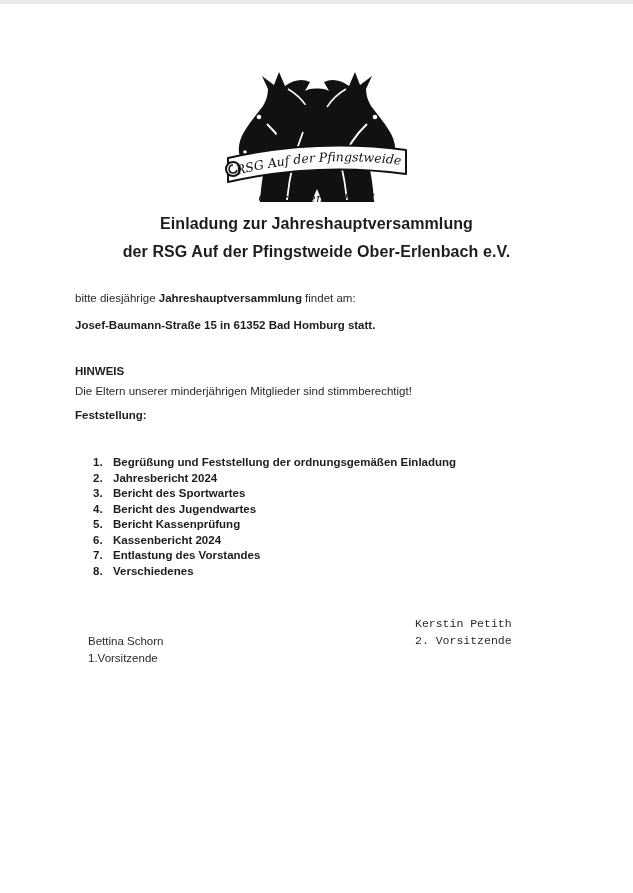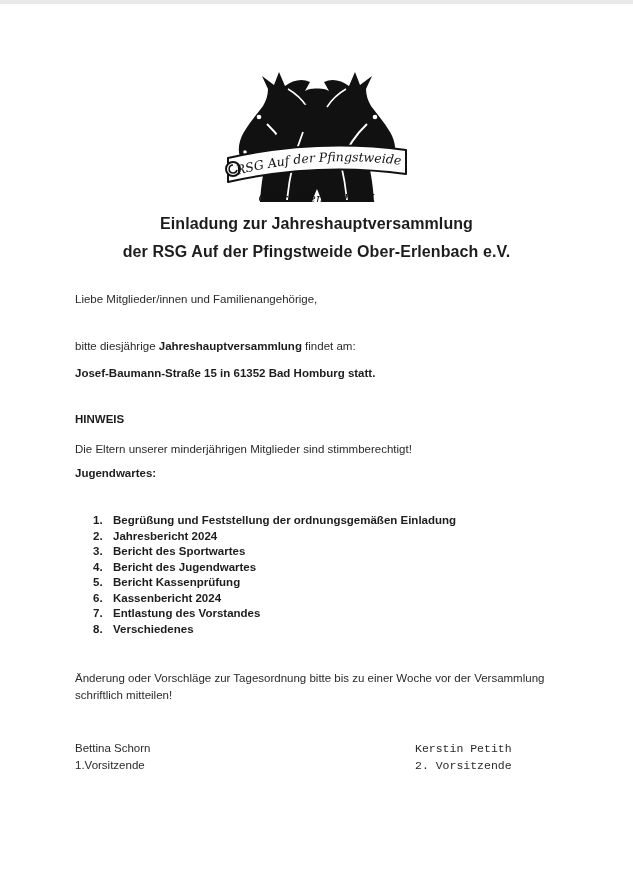--- a/index.html
+++ b/index.html
@@ -56,21 +56,21 @@
   .event-address {
     margin-top: 12px;
     font-weight: bold;
     color: #1d1d1d;
   }
   .notice-heading {
     margin-top: 31px;
     font-weight: bold;
     color: #1d1d1d;
   }
-  .notice-text { margin-top: 15px; }
+  .notice-text { margin-top: 5px; }
   .agenda-heading {
     margin-top: 9px;
     font-weight: bold;
     color: #1d1d1d;
   }
   .agenda-list {
     margin-top: 32px;
     list-style: none;
     font-weight: bold;
     color: #1d1d1d;
@@ -84,21 +84,21 @@
     width: 20px;
   }
   .closing { margin-top: 33px; line-height: 17px; }
   .signatures {
     position: relative;
     margin-top: 36px;
     height: 40px;
     line-height: 17px;
   }
   .sig-block { position: absolute; top: 0; }
-  .sig-left  { left: 0; }
+  .sig-left  { left: 13px; margin-top: 18px; }
   .sig-right { left: 340px; font-family: Liberation Mono, monospace; }
 </style>
 </head>
 <body>
 
 <div class="top-strip"></div>
 
 <div class="logo-wrap">
   <svg width="210" height="145" viewBox="0 0 210 145" aria-hidden="true">
     <defs>
@@ -148,44 +148,42 @@
 
     <text x="105" y="140" text-anchor="middle" font-size="11.5" font-style="italic" font-family="DejaVu Serif, serif" fill="#111">Ober-Erlenbach e.V.</text>
   </svg>
 </div>
 
 <div class="title title-1">Einladung zur Jahreshauptversammlung</div>
 <div class="title title-2">der RSG Auf der Pfingstweide Ober-Erlenbach e.V.</div>
 
 <div class="content">
 
-  <p class="salutation">Liebe Mitglieder/innen und Familienangehörige,</p>
 
   <p class="intro"><span>bitte diesjährige </span><span class="bold">Jahreshauptversammlung</span><span> findet am:</span></p>
 
 
   <p class="event-address">Josef-Baumann-Straße 15 in 61352 Bad Homburg statt.</p>
 
   <p class="notice-heading">HINWEIS</p>
   <p class="notice-text">Die Eltern unserer minderjährigen Mitglieder sind stimmberechtigt!</p>
 
-  <p class="agenda-heading">Jugendwartes:</p>
+  <p class="agenda-heading">Feststellung:</p>
 
   <ol class="agenda-list">
     <li><span class="num">1.</span><span>Begrüßung und Feststellung der ordnungsgemäßen Einladung</span></li>
     <li><span class="num">2.</span><span>Jahresbericht 2024</span></li>
     <li><span class="num">3.</span><span>Bericht des Sportwartes</span></li>
     <li><span class="num">4.</span><span>Bericht des Jugendwartes</span></li>
     <li><span class="num">5.</span><span>Bericht Kassenprüfung</span></li>
     <li><span class="num">6.</span><span>Kassenbericht 2024</span></li>
     <li><span class="num">7.</span><span>Entlastung des Vorstandes</span></li>
     <li><span class="num">8.</span><span>Verschiedenes</span></li>
   </ol>
 
-  <p class="closing"><span>Änderung oder Vorschläge zur Tagesordnung bitte bis zu einer Woche vor der Versammlung</span><br><span>schriftlich mitteilen!</span></p>
 
   <div class="signatures">
     <div class="sig-block sig-left">
       <div>Bettina Schorn</div>
       <div>1.Vorsitzende</div>
     </div>
     <div class="sig-block sig-right">
       <div>Kerstin Petith</div>
       <div>2. Vorsitzende</div>
     </div>

